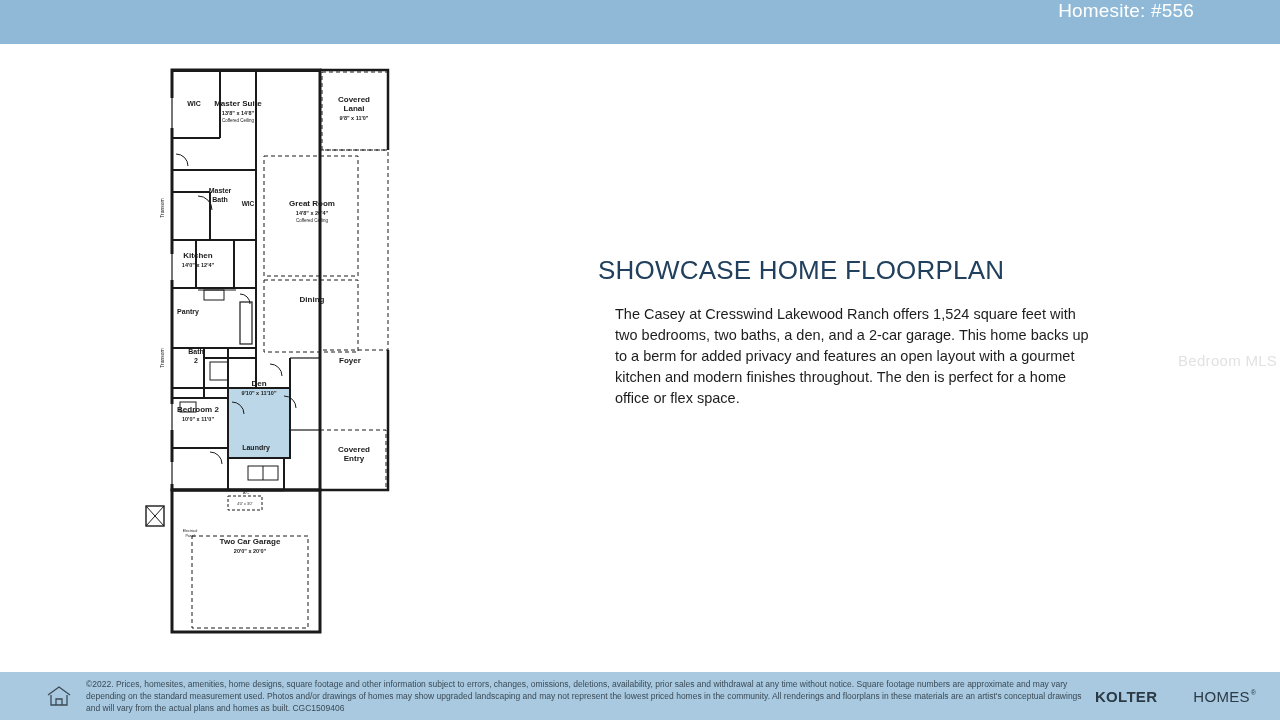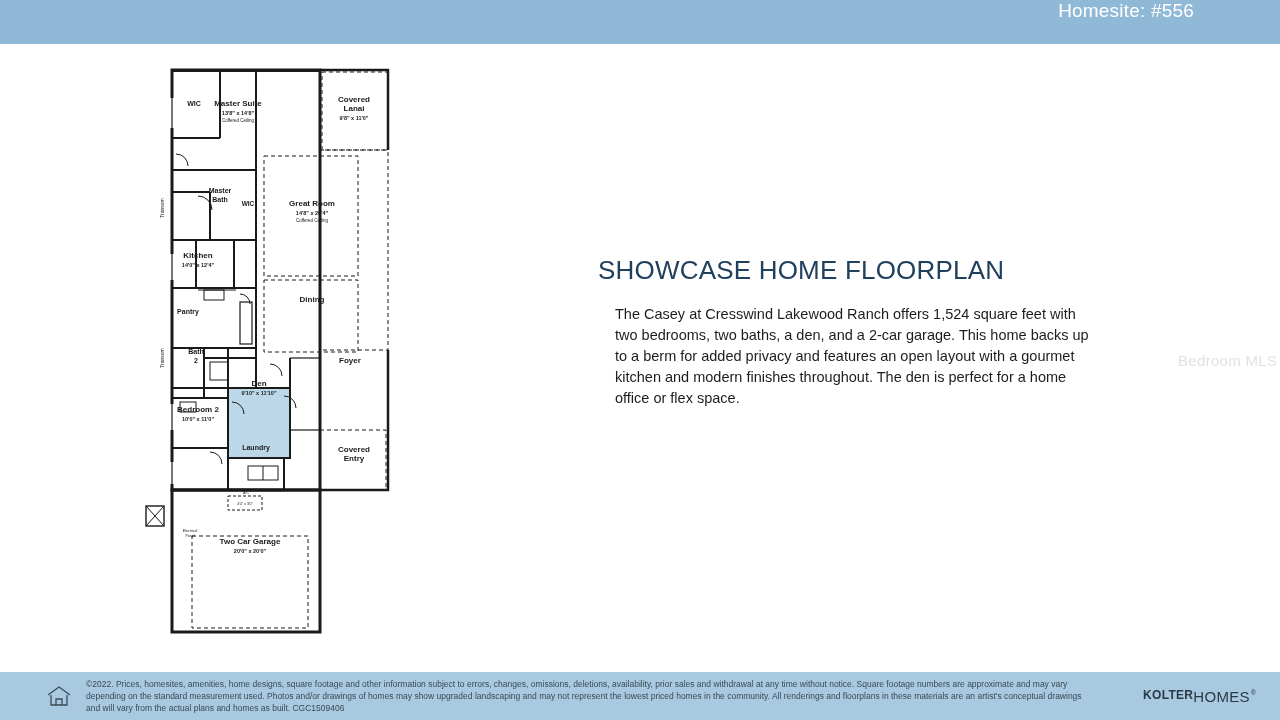--- a/index.html
+++ b/index.html
@@ -46,22 +46,22 @@
     padding-left: 4px;
     padding-right: 10px;
     max-width: 1020px;
   }
   .footer-brand {
     position: absolute; right: 24px; top: 50%;
     transform: translateY(-50%);
     display: flex; align-items: flex-start;
     color: #2b3a45;
   }
-  .brand-bold { font-weight: 700; font-size: 12px; letter-spacing: .3px; }
-  .brand-reg { font-weight: 400; font-size: 15px; letter-spacing: .3px; }
+  .brand-bold { font-weight: 700; font-size: 15px; letter-spacing: .3px; }
+  .brand-reg { font-weight: 400; font-size: 15px; letter-spacing: .3px; margin-left: 36px; }
   .brand-reg-mark { font-size: 7px; margin-top: 1px; margin-left: 1px; }
 
   
   .content {
     position: absolute;
     left: 598px; top: 255px;
     width: 520px;
   }
   .content h1 {
     margin: 0 0 18px 0;

